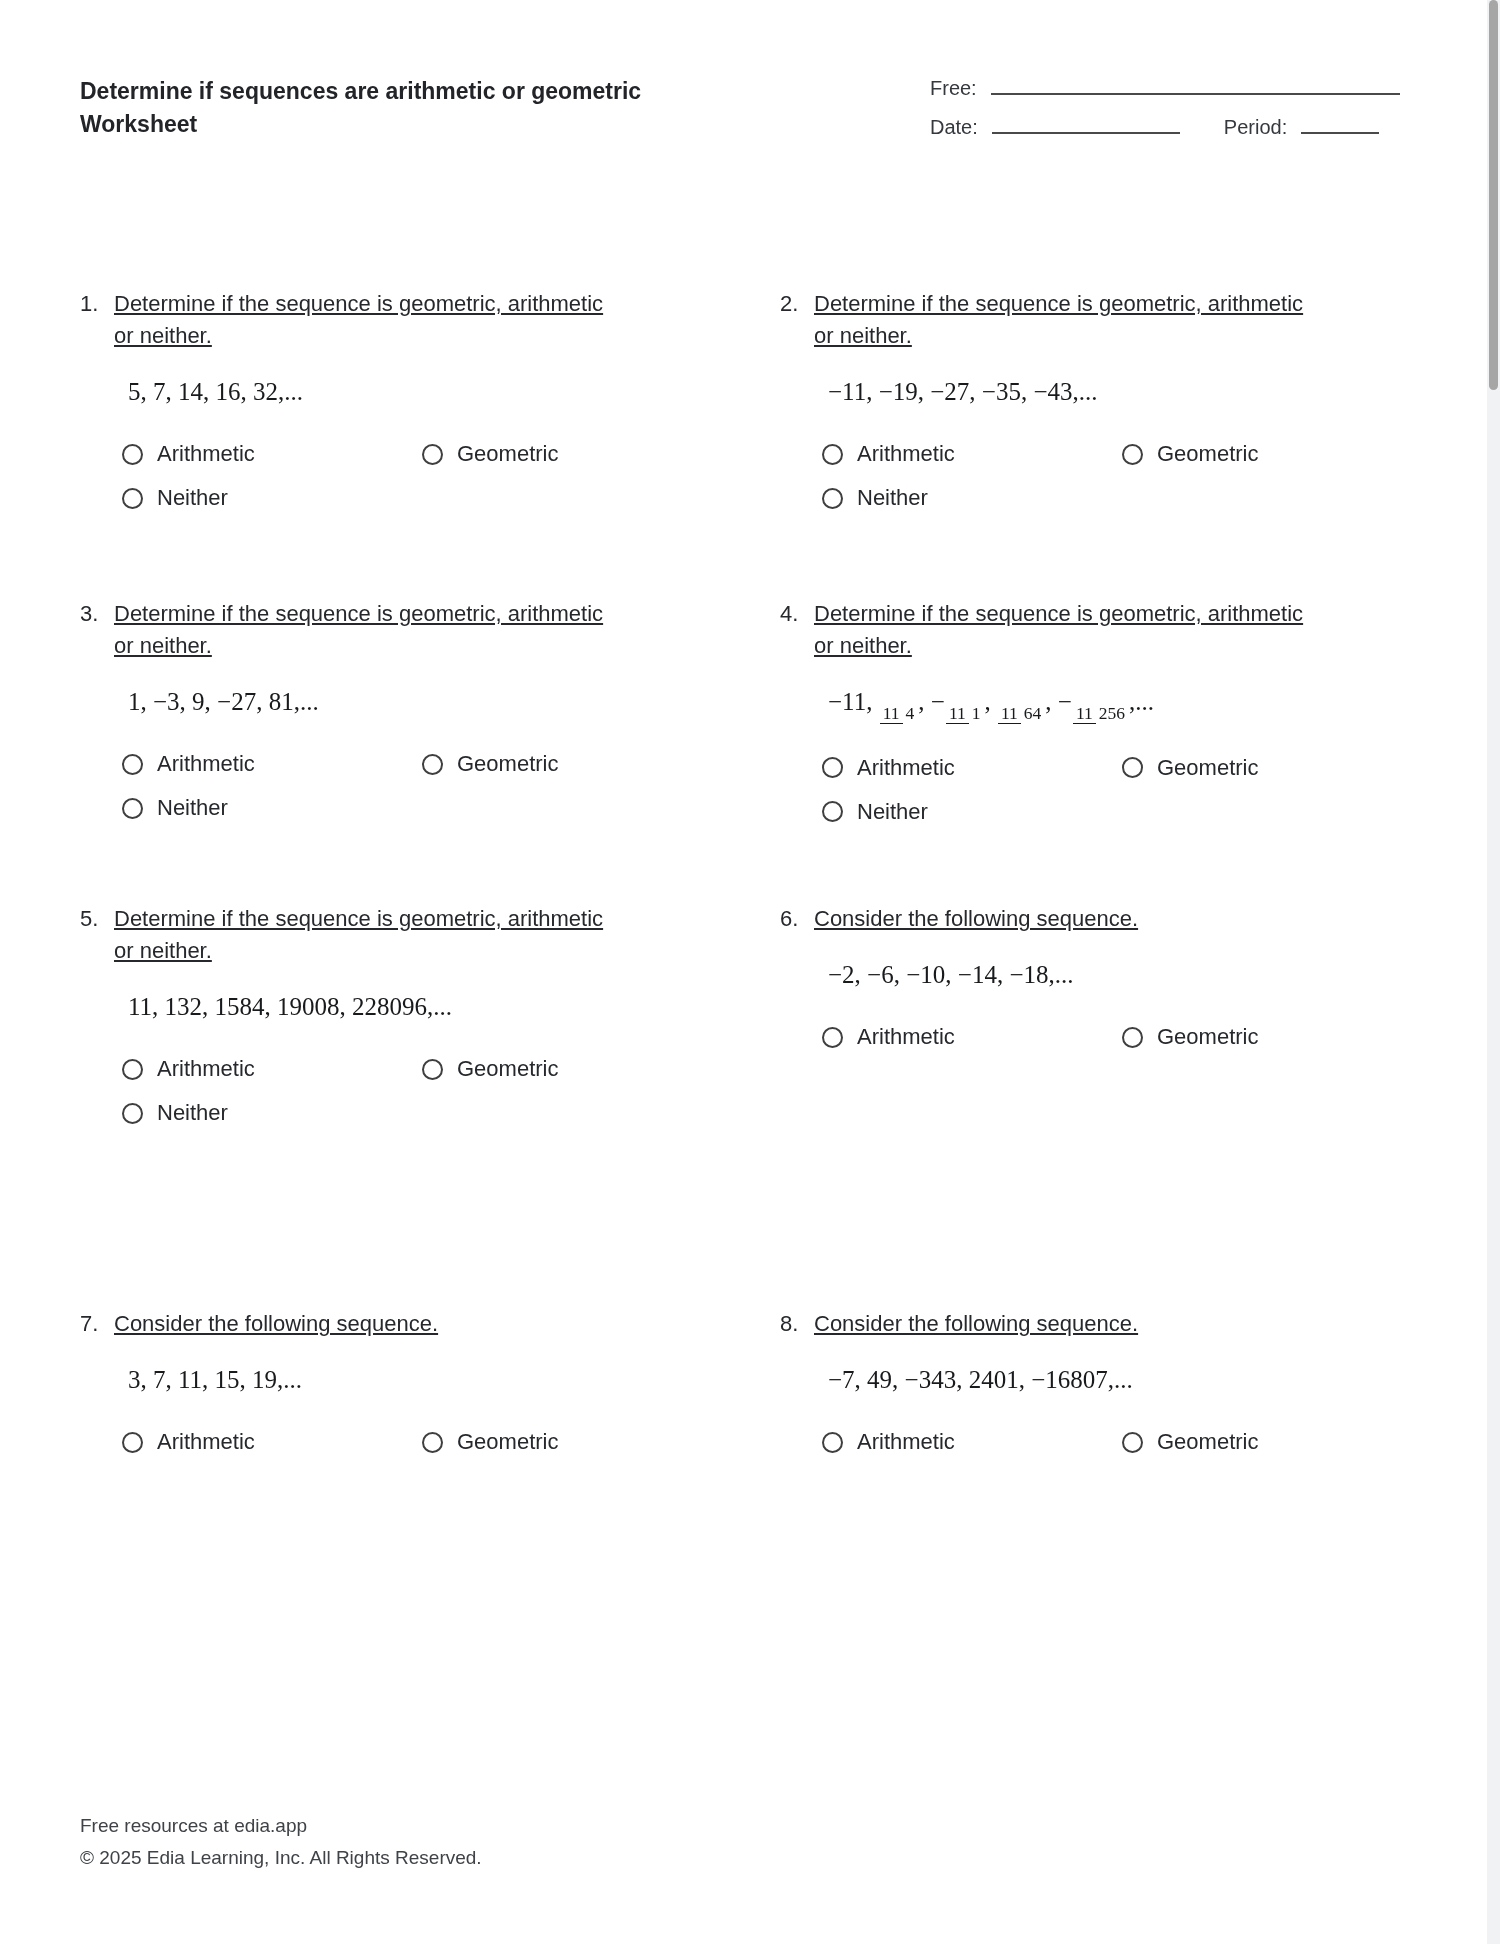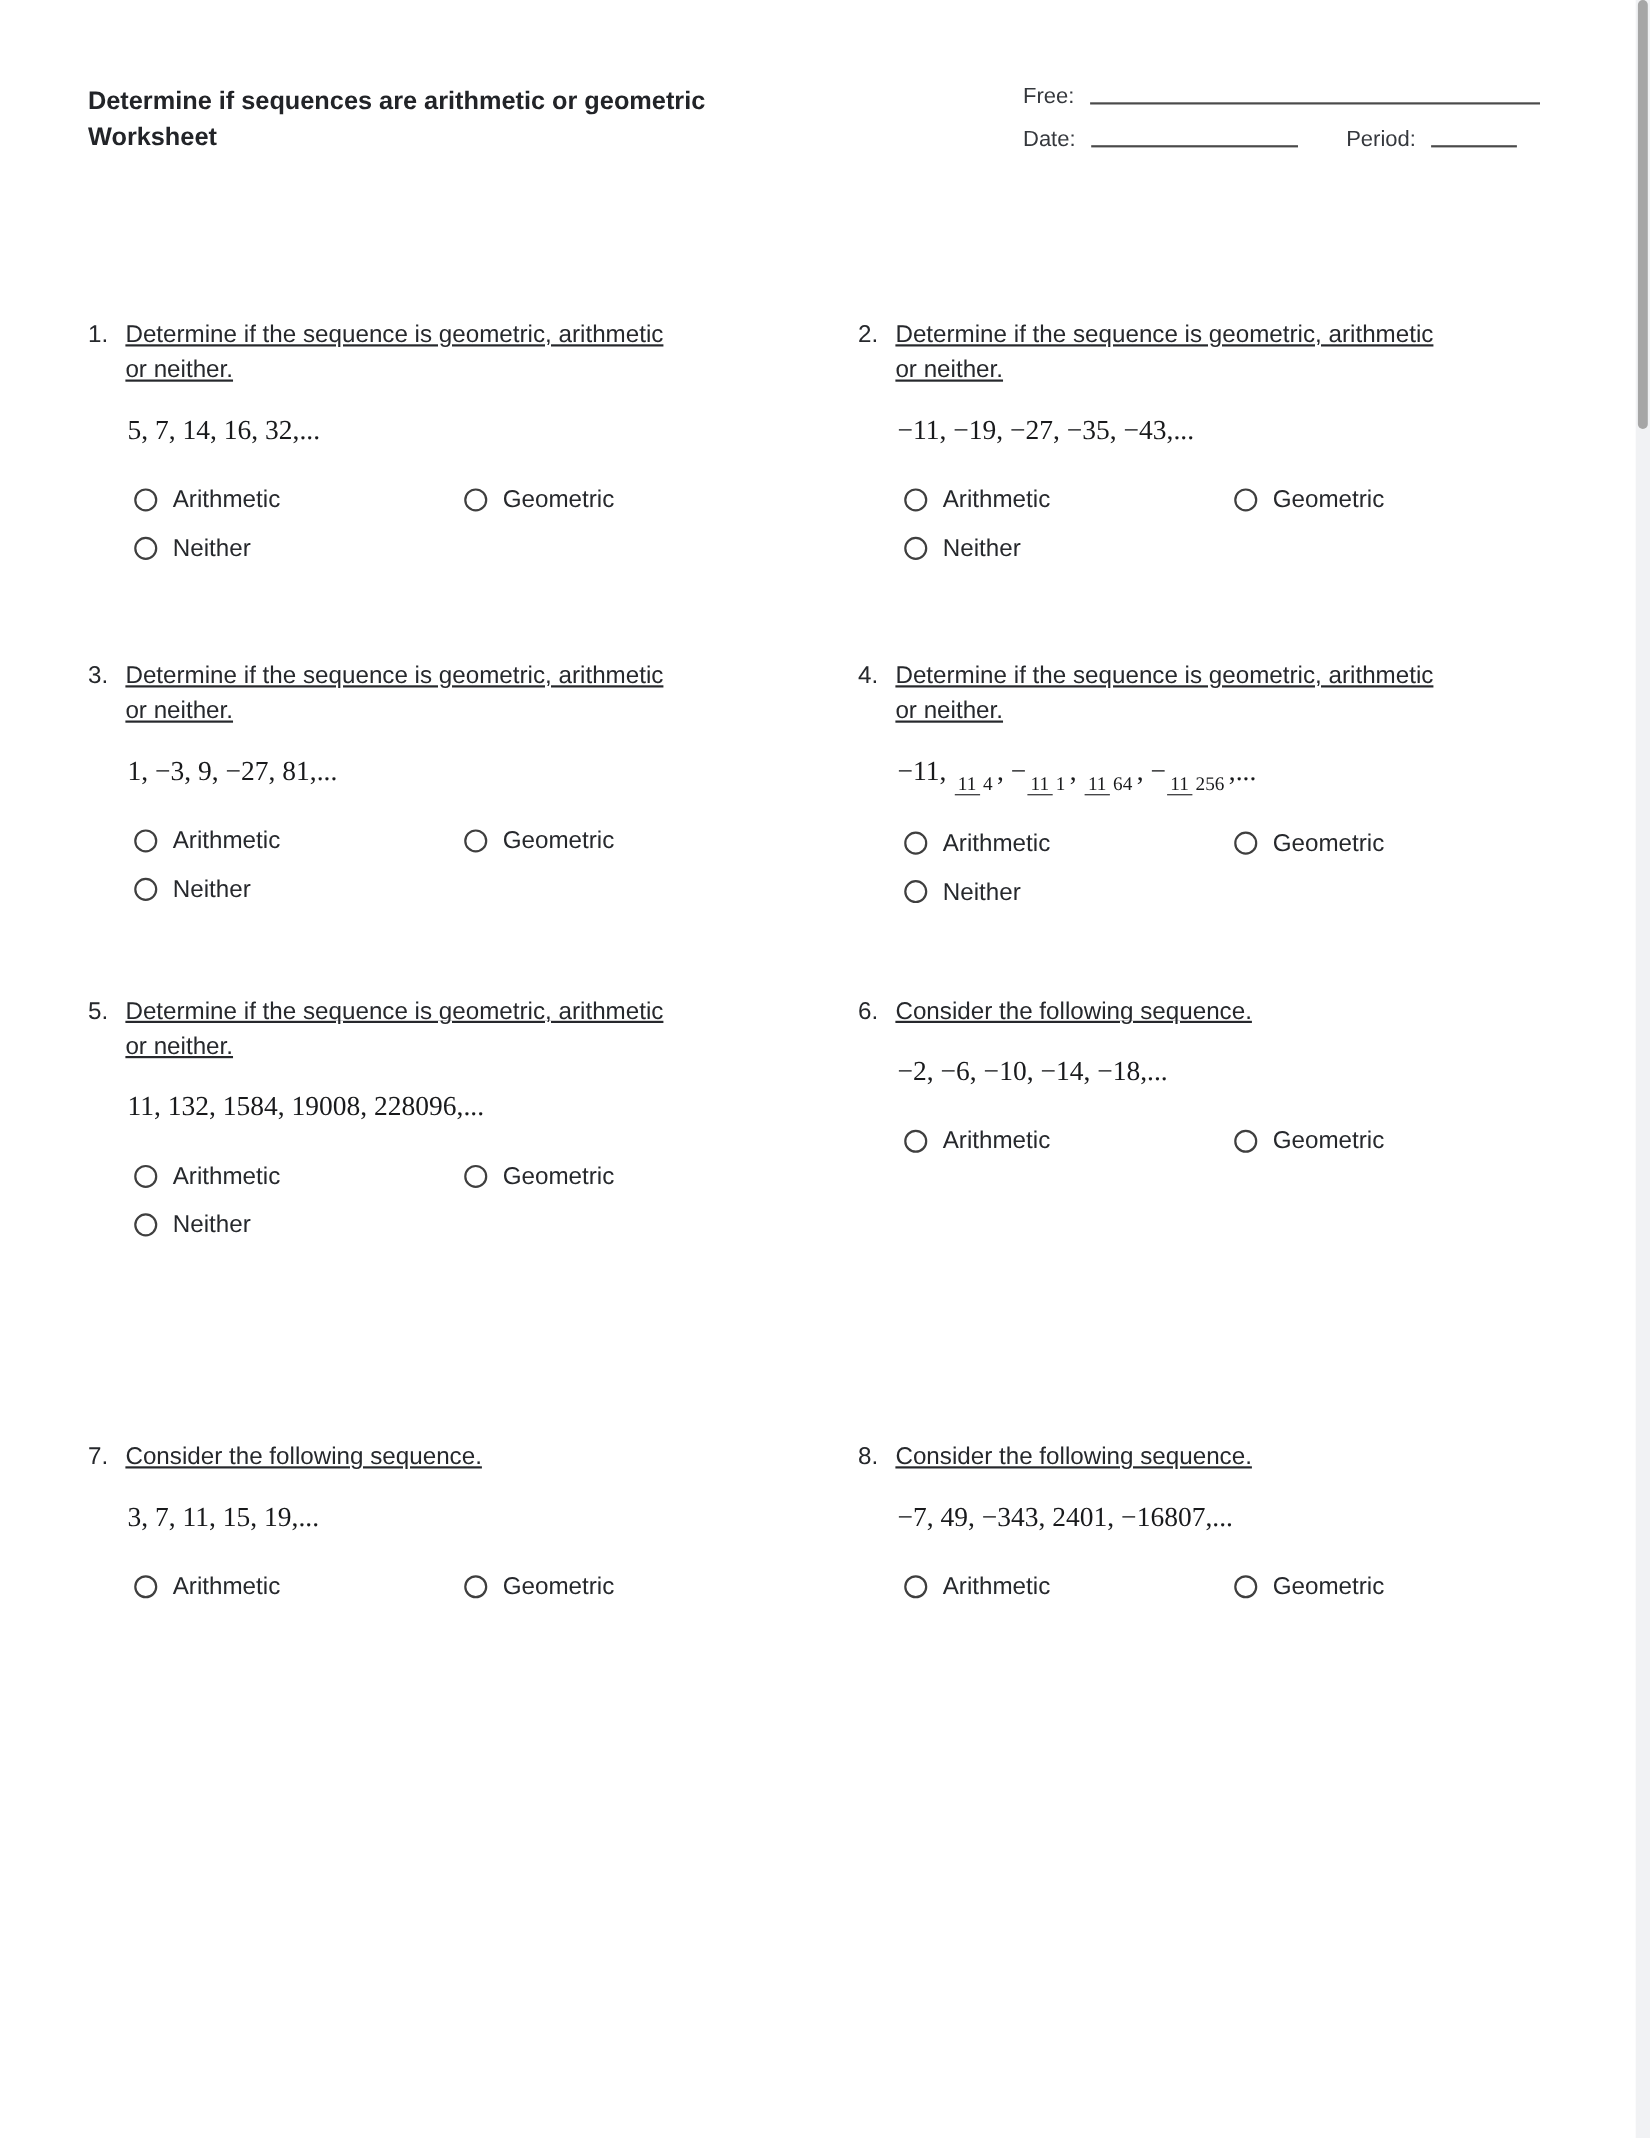--- a/index.html
+++ b/index.html
@@ -49,21 +49,21 @@
   .q-row.r2 { min-height: 305px; }
   .q-row.r3 { min-height: 405px; }
 
   .question { position: relative; padding-left: 34px; font-size: 22px; line-height: 1.45; }
   .q-num { position: absolute; left: 0; top: 0; }
   .q-head { max-width: 505px; text-decoration: underline; }
   .q-seq {
     font-family: "Liberation Serif", serif;
     font-size: 25px;
     color: #191a1c;
-    margin: 22px 0 28px 2px;
+    margin: 22px 0 28px 14px;
     white-space: nowrap;
   }
   .frac {
     display: inline-flex;
     flex-direction: row;
     align-items: center;
     vertical-align: -0.5em;
     font-size: 0.7em;
     line-height: 1.15;
     margin: 0 1px;
@@ -295,18 +295,22 @@
           <label class="option">
             <span class="radio"></span>
             <span>Geometric</span>
           </label>
         </div>
       </div>
     </div>
 
   </div>
 
+  <div class="footer">
+    <div>Free resources at edia.app</div>
+    <div>© 2025 Edia Learning, Inc. All Rights Reserved.</div>
+  </div>
 
 </div>
 
 <div class="scroll-track">
   <div class="scroll-thumb"></div>
 </div>
 
 </body></html>

